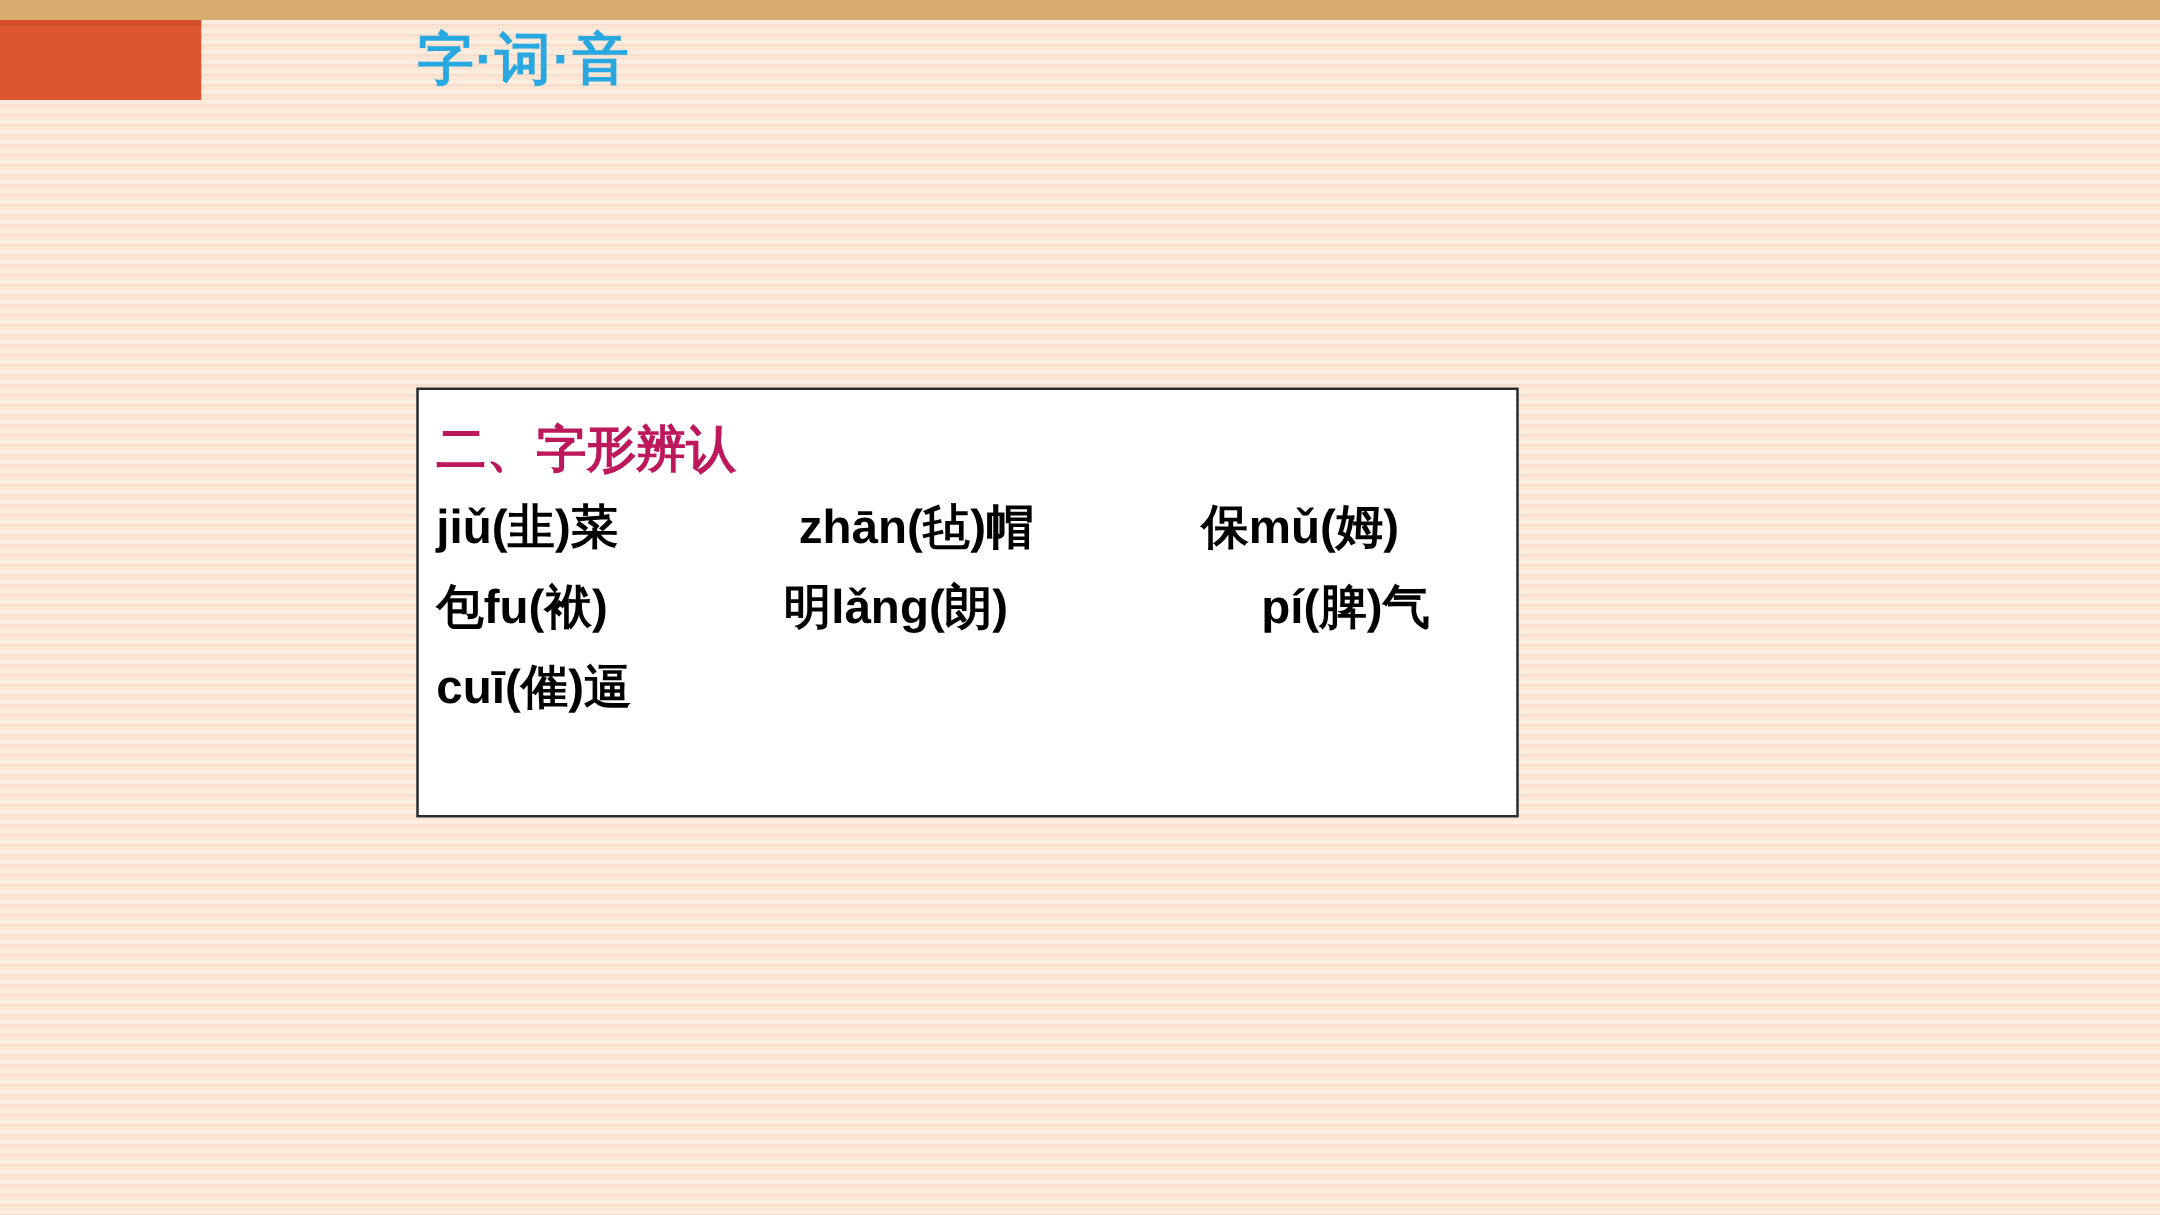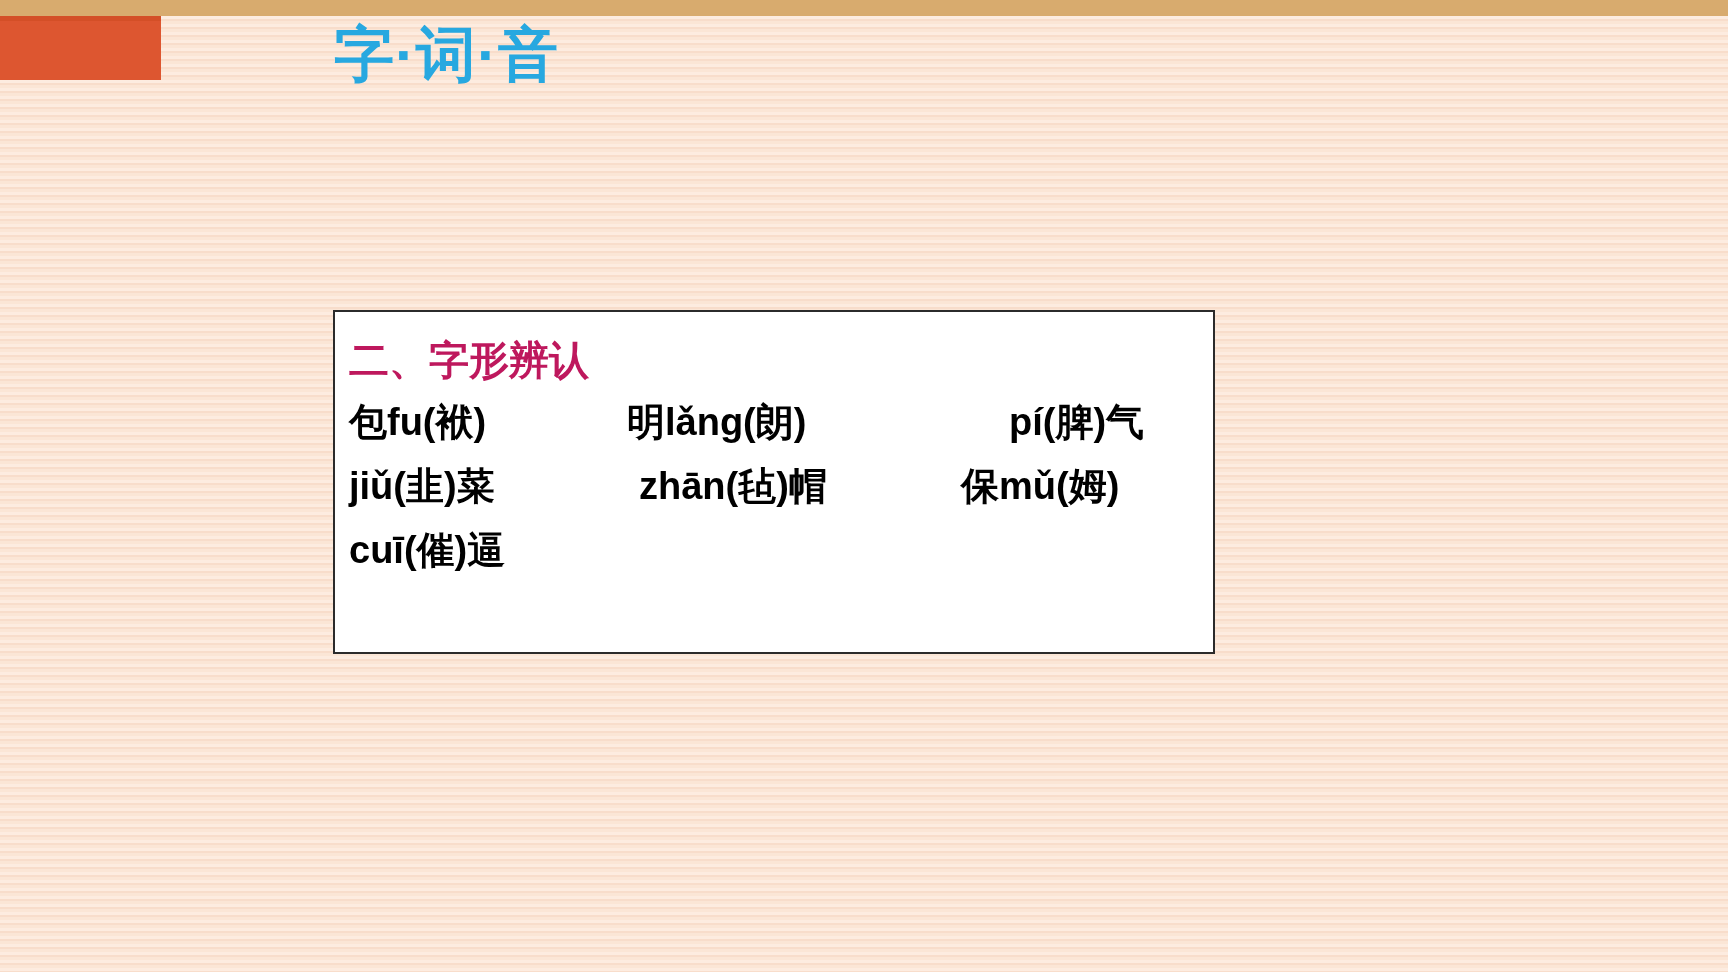--- a/index.html
+++ b/index.html
@@ -56,21 +56,21 @@
     left: 0;
     width: 161px;
     height: 5px;
     background-color: #d44f27;
   }
 
   .slide-title {
     position: absolute;
     top: 22px;
     left: 334px;
-    font-size: 60px;
+    font-size: 45px;
     font-weight: bold;
     color: #27a8e0;
     letter-spacing: 1px;
     line-height: 1.1;
     white-space: nowrap;
   }
 
   
   .content-box {
     position: absolute;
@@ -131,30 +131,30 @@
   <div class="top-band"></div>
   <div class="corner-block"></div>
   <div class="corner-block-shade"></div>
 
   <div class="slide-title">字·词·音</div>
 
   <div class="content-box">
 
     <div class="box-heading">二、字形辨认</div>
 
+    <div class="entry-row row1">
+      <span class="entry c1">jiǔ(韭)菜</span>
+      <span class="entry c2">zhān(毡)帽</span>
+      <span class="entry c3">保mǔ(姆)</span>
+    </div>
+
     <div class="entry-row row2">
       <span class="entry c1">包fu(袱)</span>
       <span class="entry c2">明lǎng(朗)</span>
       <span class="entry c3">pí(脾)气</span>
-    </div>
-
-    <div class="entry-row row1">
-      <span class="entry c1">jiǔ(韭)菜</span>
-      <span class="entry c2">zhān(毡)帽</span>
-      <span class="entry c3">保mǔ(姆)</span>
     </div>
 
     <div class="entry-row row3">
       <span class="entry c1">cuī(催)逼</span>
     </div>
 
   </div>
 
 </div>
 

